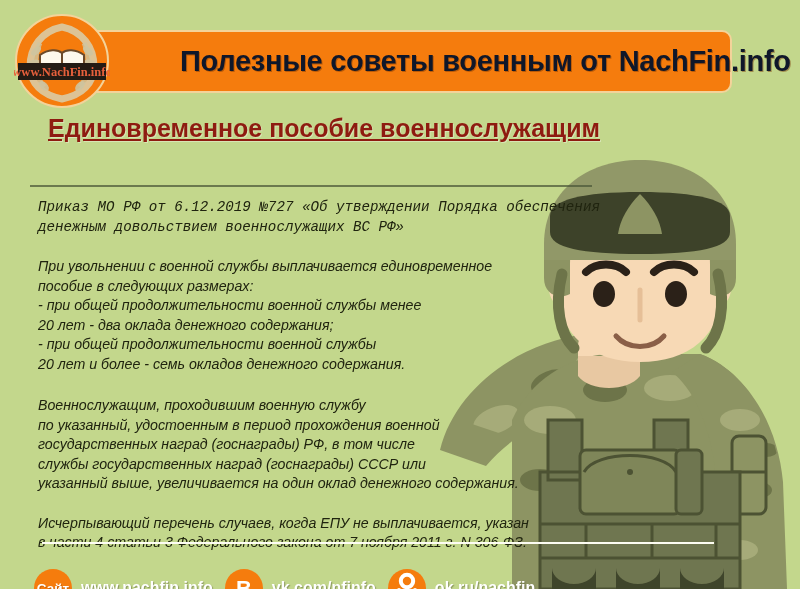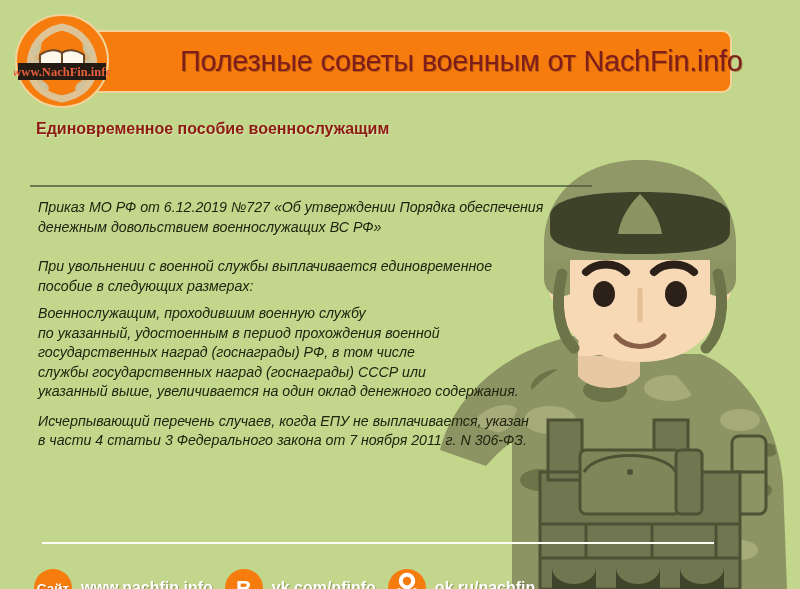--- a/index.html
+++ b/index.html
@@ -46,48 +46,49 @@
     border-radius: 10px;
     box-sizing: border-box;
   }
   .header-title {
     position: absolute;
     left: 120px;
     top: 0;
     height: 53px;
     line-height: 59px;
     font-size: 29px;
-    font-weight: normal;
-    color: #7f1d1d;
+    font-weight: bold;
+    color: #0f172a;
     letter-spacing: -0.3px;
     white-space: nowrap;
     text-shadow: 1px 1px 0 rgba(120,50,0,.45);
   }
 
   .logo {
     position: absolute;
     left: 14px;
     top: 13px;
     width: 96px;
     height: 96px;
     z-index: 5;
   }
   .logo svg { display: block; }
 
   
   .main-title {
     position: absolute;
-    left: 36px;
+    left: 48px;
     top: 112px;
     width: 660px;
     color: #8e1b10;
-    font-size: 16px;
+    font-size: 25px;
     font-weight: bold;
     line-height: 33px;
     text-shadow: 1px 1px 0 rgba(255,255,255,.35);
+    text-decoration: underline;
   }
   .main-title .ln { display: block; }
 
   .divider {
     position: absolute;
     left: 30px;
     top: 185px;
     width: 562px;
     height: 2px;
     background: #4e5a3a;
@@ -101,24 +102,24 @@
     top: 198px;
     width: 560px;
     font-style: italic;
     font-size: 14.2px;
     line-height: 19.5px;
     color: #20240f;
   }
   .para { margin: 0 0 16px 0; }
   .para:last-child { margin-bottom: 0; }
   .para .ln { display: block; white-space: nowrap; }
-  .p-order  { margin-bottom: 20px; }
-  .p-intro  { margin-bottom: 8px; }
+  .p-order  { margin-bottom: 20px; font-family: Liberation Mono, monospace; }
+  .p-intro  { margin-bottom: 0px; }
   .p-list   { margin-bottom: 22px; }
-  .p-awards { margin-bottom: 10px; }
+  .p-awards { margin-bottom: 20px; }
 
   
   .footer-rule {
     position: absolute;
     left: 42px;
     top: 542px;
     width: 672px;
     height: 2px;
     background: #fdfdf3;
   }
@@ -325,20 +326,26 @@
     <p class="para p-order">
       <span class="ln">Приказ МО РФ от 6.12.2019 №727 «Об утверждении Порядка обеспечения</span>
       <span class="ln">денежным довольствием военнослужащих ВС РФ»</span>
     </p>
 
     <p class="para p-intro">
       <span class="ln">При увольнении с военной службы выплачивается единовременное</span>
       <span class="ln">пособие в следующих размерах:</span>
     </p>
 
+    <p class="para p-list">
+      <span class="ln">- при общей продолжительности военной службы менее</span>
+      <span class="ln">20 лет - два оклада денежного содержания;</span>
+      <span class="ln">- при общей продолжительности военной службы</span>
+      <span class="ln">20 лет и более - семь окладов денежного содержания.</span>
+    </p>
 
     <p class="para p-awards">
       <span class="ln">Военнослужащим, проходившим военную службу</span>
       <span class="ln">по указанный, удостоенным в период прохождения военной</span>
       <span class="ln">государственных наград (госнаграды) РФ, в том числе</span>
       <span class="ln">службы государственных наград (госнаграды) СССР или</span>
       <span class="ln">указанный выше, увеличивается на один оклад денежного содержания.</span>
     </p>
 
     <p class="para p-exc">

